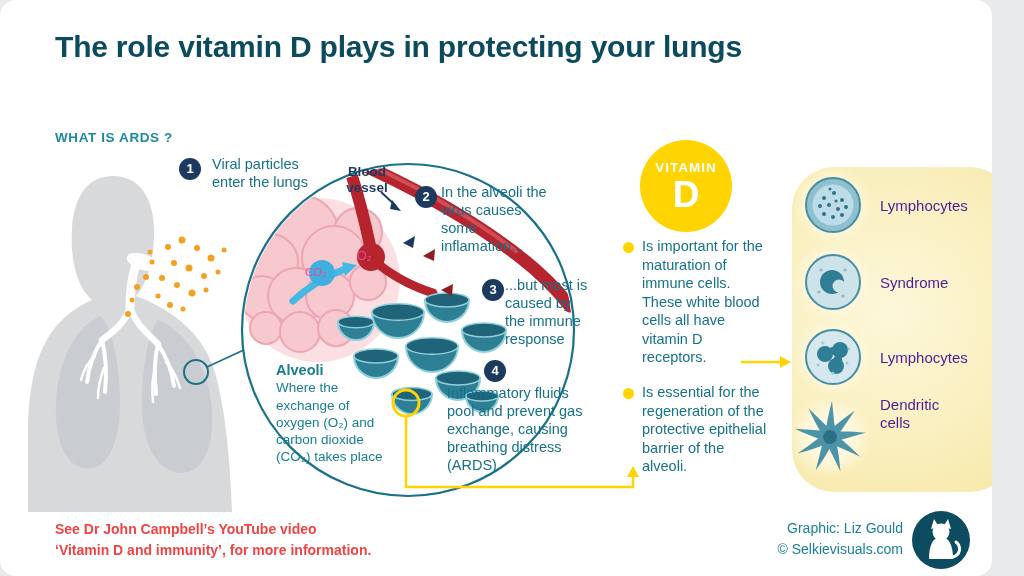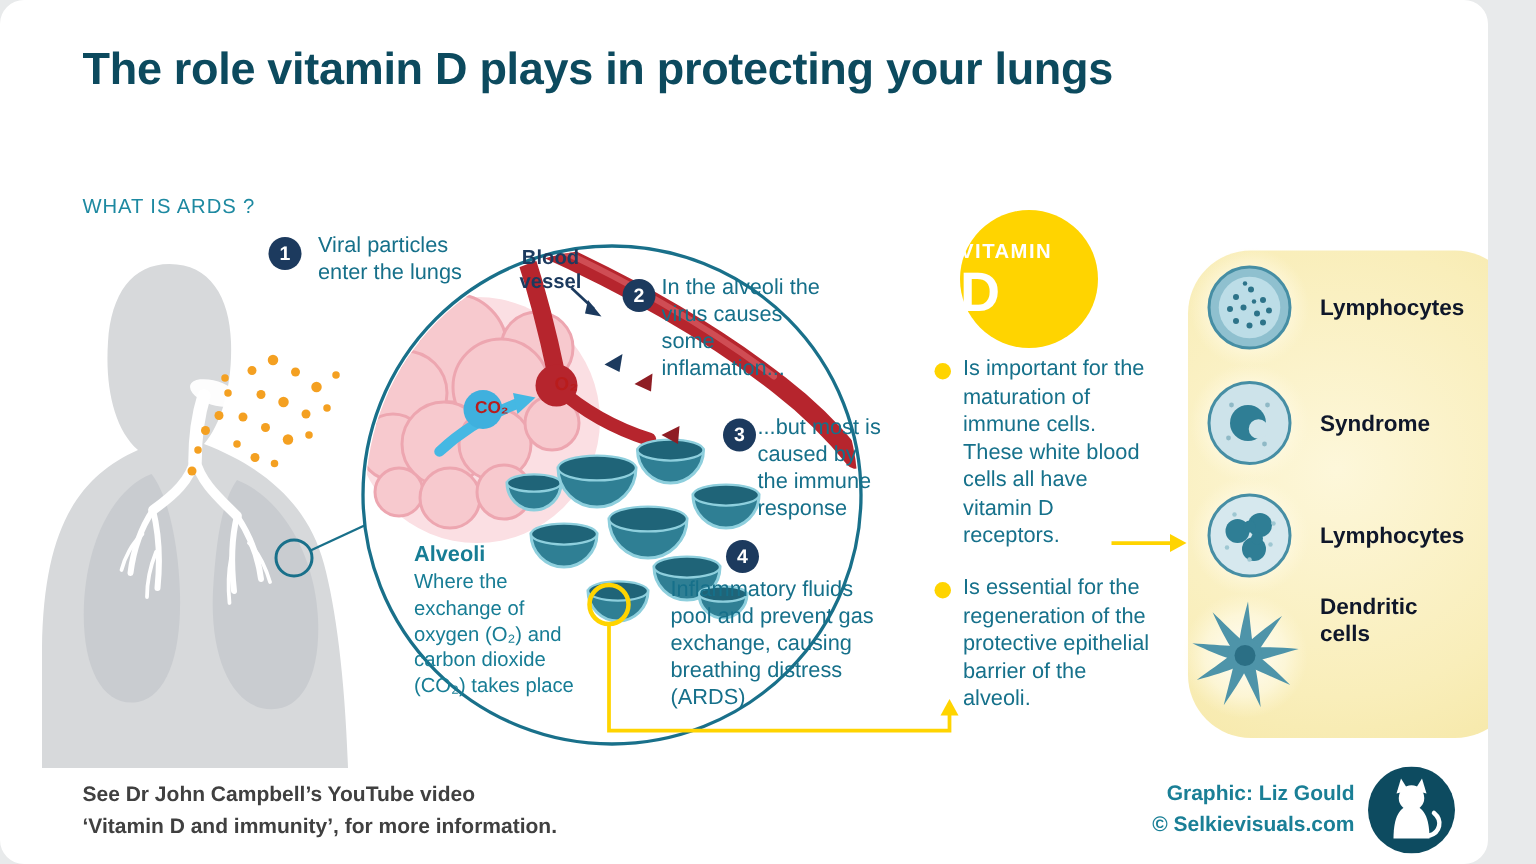--- a/index.html
+++ b/index.html
@@ -2,36 +2,36 @@
 <html><head>
 <meta charset="utf-8">
 <style>
   html,body{margin:0;padding:0}
   body{width:1024px;height:576px;background:#e8eaeb;font-family:"Liberation Sans",sans-serif;position:relative}
   .card{position:absolute;left:0;top:0;width:992px;height:576px;background:#ffffff;border-radius:16px;overflow:hidden}
   .abs{position:absolute}
   .illustration{position:absolute;left:0;top:0;z-index:2;pointer-events:none}
   .title{font-size:30px;font-weight:700;color:#0c4a5e;letter-spacing:-0.2px;white-space:nowrap;z-index:3}
   .subtitle{font-size:16.5px;color:#1d89a1;line-height:1.33;z-index:3}
-  .section{font-size:13.5px;font-weight:400;color:#1d89a1;letter-spacing:0.6px;z-index:3}
+  .section{font-size:13.5px;font-weight:700;color:#1d89a1;letter-spacing:0.6px;z-index:3}
   .badge{width:22px;height:22px;border-radius:50%;background:#1c3a5e;color:#fff;font-size:13px;font-weight:700;text-align:center;line-height:22px;z-index:3}
   .step-text{font-size:14.5px;color:#16708a;line-height:1.24;z-index:3}
   .navy-label{font-size:13.5px;font-weight:700;color:#1c3a5e;text-align:center;line-height:1.15;z-index:3}
-  .gas-label{font-size:12.5px;font-weight:700;color:#b91c1c;text-align:right;z-index:3}
+  .gas-label{font-size:12.5px;font-weight:400;color:#ec4899;text-align:left;z-index:3}
   .alveoli-label{font-size:13.5px;color:#177d95;line-height:1.27;z-index:3}
   .alveoli-title{display:block;font-weight:700;font-size:14.5px}
-  .vitamin-circle{width:92px;height:92px;border-radius:50%;background:#ffd400;display:flex;flex-direction:column;align-items:flex-start;justify-content:center;z-index:3}
+  .vitamin-circle{width:92px;height:92px;border-radius:50%;background:#ffd400;display:flex;flex-direction:column;align-items:center;justify-content:center;z-index:3}
   .vit-line1{color:#fff;font-weight:700;font-size:13.5px;letter-spacing:1px}
   .vit-line2{color:#fff;font-weight:700;font-size:37px;line-height:1;margin-top:1px}
   .bullet-dot{width:11px;height:11px;border-radius:50%;background:#ffd400;z-index:3}
   .bullet-text{font-size:14.5px;color:#16718b;line-height:1.28;z-index:3}
   .cells-panel{background:radial-gradient(circle at 45% 45%, #fdf7da 0%, #f9eeba 70%, #f6e8a8 100%);border-radius:42px;z-index:1}
-  .cell-label{font-size:15px;font-weight:700;color:#0f172a;line-height:1.2;z-index:3}
-  .footer-note{font-size:14px;font-weight:700;color:#404040;line-height:1.5;white-space:pre-line;z-index:3}
-  .credits{font-size:14px;font-weight:700;color:#1a7f96;line-height:1.5;text-align:right;z-index:3}
+  .cell-label{font-size:15px;font-weight:400;color:#4c1d95;line-height:1.2;z-index:3}
+  .footer-note{font-size:14px;font-weight:700;color:#ef4444;line-height:1.5;white-space:pre-line;z-index:3}
+  .credits{font-size:14px;font-weight:400;color:#1a7f96;line-height:1.5;text-align:right;z-index:3}
   .credits span{display:block}
   .logo{width:58px;height:58px;z-index:3}
 </style>
 </head>
 <body>
 
 <div class="card">
 
   <div class="abs cells-panel" style="left:792px;top:167px;width:220px;height:325px"></div>
 

